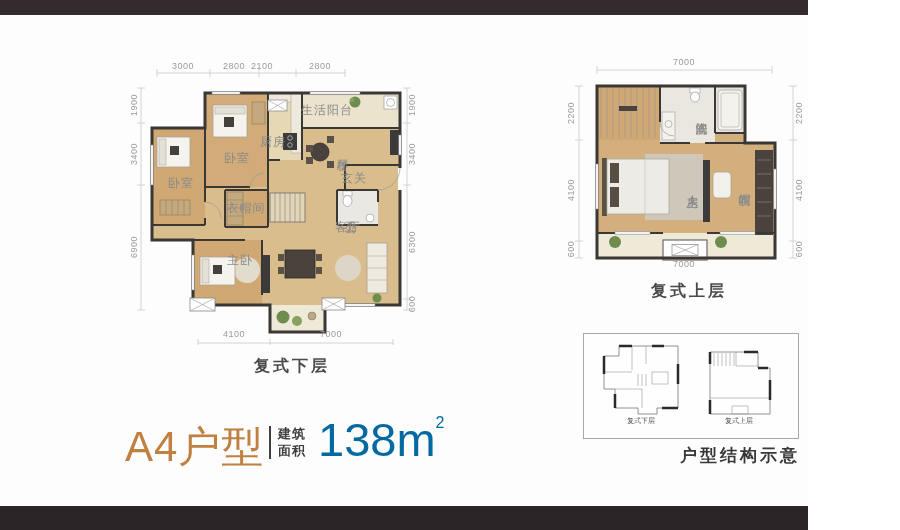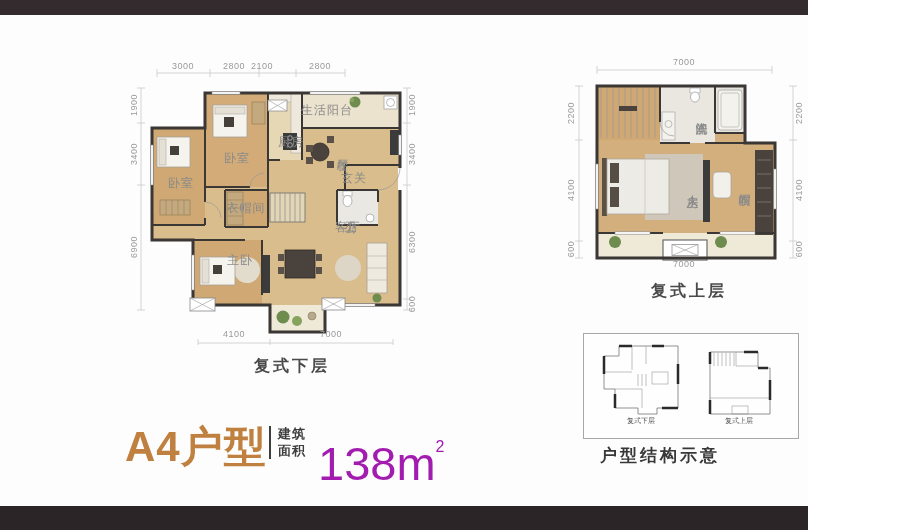--- a/index.html
+++ b/index.html
@@ -15,34 +15,34 @@
        font-size:9px;line-height:12px;color:#9a9a9a;letter-spacing:.5px;}
   .dim.v{transform:rotate(-90deg);transform-origin:center;}
 
   .rlabel{position:absolute;transform:translate(-50%,-50%);font-size:12px;color:#8a8a8a;
           letter-spacing:1px;white-space:nowrap;}
   .rlabel.vert{writing-mode:vertical-rl;text-orientation:upright;letter-spacing:0;}
 
   .plan-caption{position:absolute;width:160px;text-align:center;font-size:16px;
                 font-weight:bold;color:#4a4a4a;letter-spacing:3px;}
 
-  .title-name{position:absolute;left:125px;top:419px;font-size:42px;font-weight:bold;
+  .title-name{position:absolute;left:125px;top:419px;font-size:42px;font-weight:normal;
               color:#c0803f;letter-spacing:1px;}
   .title-divider{position:absolute;left:269px;top:426px;width:2px;height:33px;background:#3e3e3e;}
   .area-labels{position:absolute;left:278px;top:426px;font-size:13px;font-weight:bold;
                color:#3e3e3e;line-height:16.5px;letter-spacing:1px;}
   .area-labels span{display:block;}
   .area-value{position:absolute;left:318px;top:412px;font-size:47px;font-weight:500;
-              color:#a21caf;letter-spacing:0;margin-top:24px;}
+              color:#0369a1;letter-spacing:0;}
   .area-value sup{font-size:16px;vertical-align:28px;}
 
   .structure-box{position:absolute;left:583px;top:333px;width:214px;height:104px;
                  border:1px solid #a7a7a7;background:#fefefe;}
   .mini-label{position:absolute;width:60px;text-align:center;font-size:7px;color:#555;}
-  .structure-caption{position:absolute;left:600px;top:444px;width:200px;text-align:left;
+  .structure-caption{position:absolute;left:600px;top:444px;width:200px;text-align:right;
                      font-size:17px;font-weight:bold;color:#383838;letter-spacing:3px;}
 </style>
 </head>
 <body>
 
 <div class="stage">
   <div class="bar top"></div>
   <div class="bar bottom"></div>
 
   <svg class="plan-svg" style="left:125px;top:55px" width="302" height="290" viewBox="-25 -35 302 290">
@@ -189,21 +189,21 @@
   <span class="dim v" style="left:114px;top:241px">6900</span>
   <span class="dim v" style="left:392px;top:99px">1900</span>
   <span class="dim v" style="left:392px;top:148px">3400</span>
   <span class="dim v" style="left:392px;top:236px">6300</span>
   <span class="dim v" style="left:392px;top:298px">600</span>
   <span class="dim" style="left:214px;top:328px">4100</span>
   <span class="dim" style="left:311px;top:328px">7000</span>
 
   <span class="rlabel" style="left:181px;top:183px">卧室</span>
   <span class="rlabel" style="left:237px;top:158px">卧室</span>
-  <span class="rlabel" style="left:291px;top:142px">厨房</span>
+  <span class="rlabel" style="left:273px;top:142px">厨房</span>
   <span class="rlabel" style="left:327px;top:110px">生活阳台</span>
   <span class="rlabel vert" style="left:342px;top:150px">餐厅</span>
   <span class="rlabel" style="left:354px;top:178px">玄关</span>
   <span class="rlabel vert" style="left:350px;top:212px">公卫</span>
   <span class="rlabel" style="left:246px;top:208px">衣帽间</span>
   <span class="rlabel" style="left:240px;top:260px">主卧</span>
   <span class="rlabel" style="left:348px;top:227px">客厅</span>
 
   <div class="plan-caption" style="left:212px;top:356px">复式下层</div>
 

